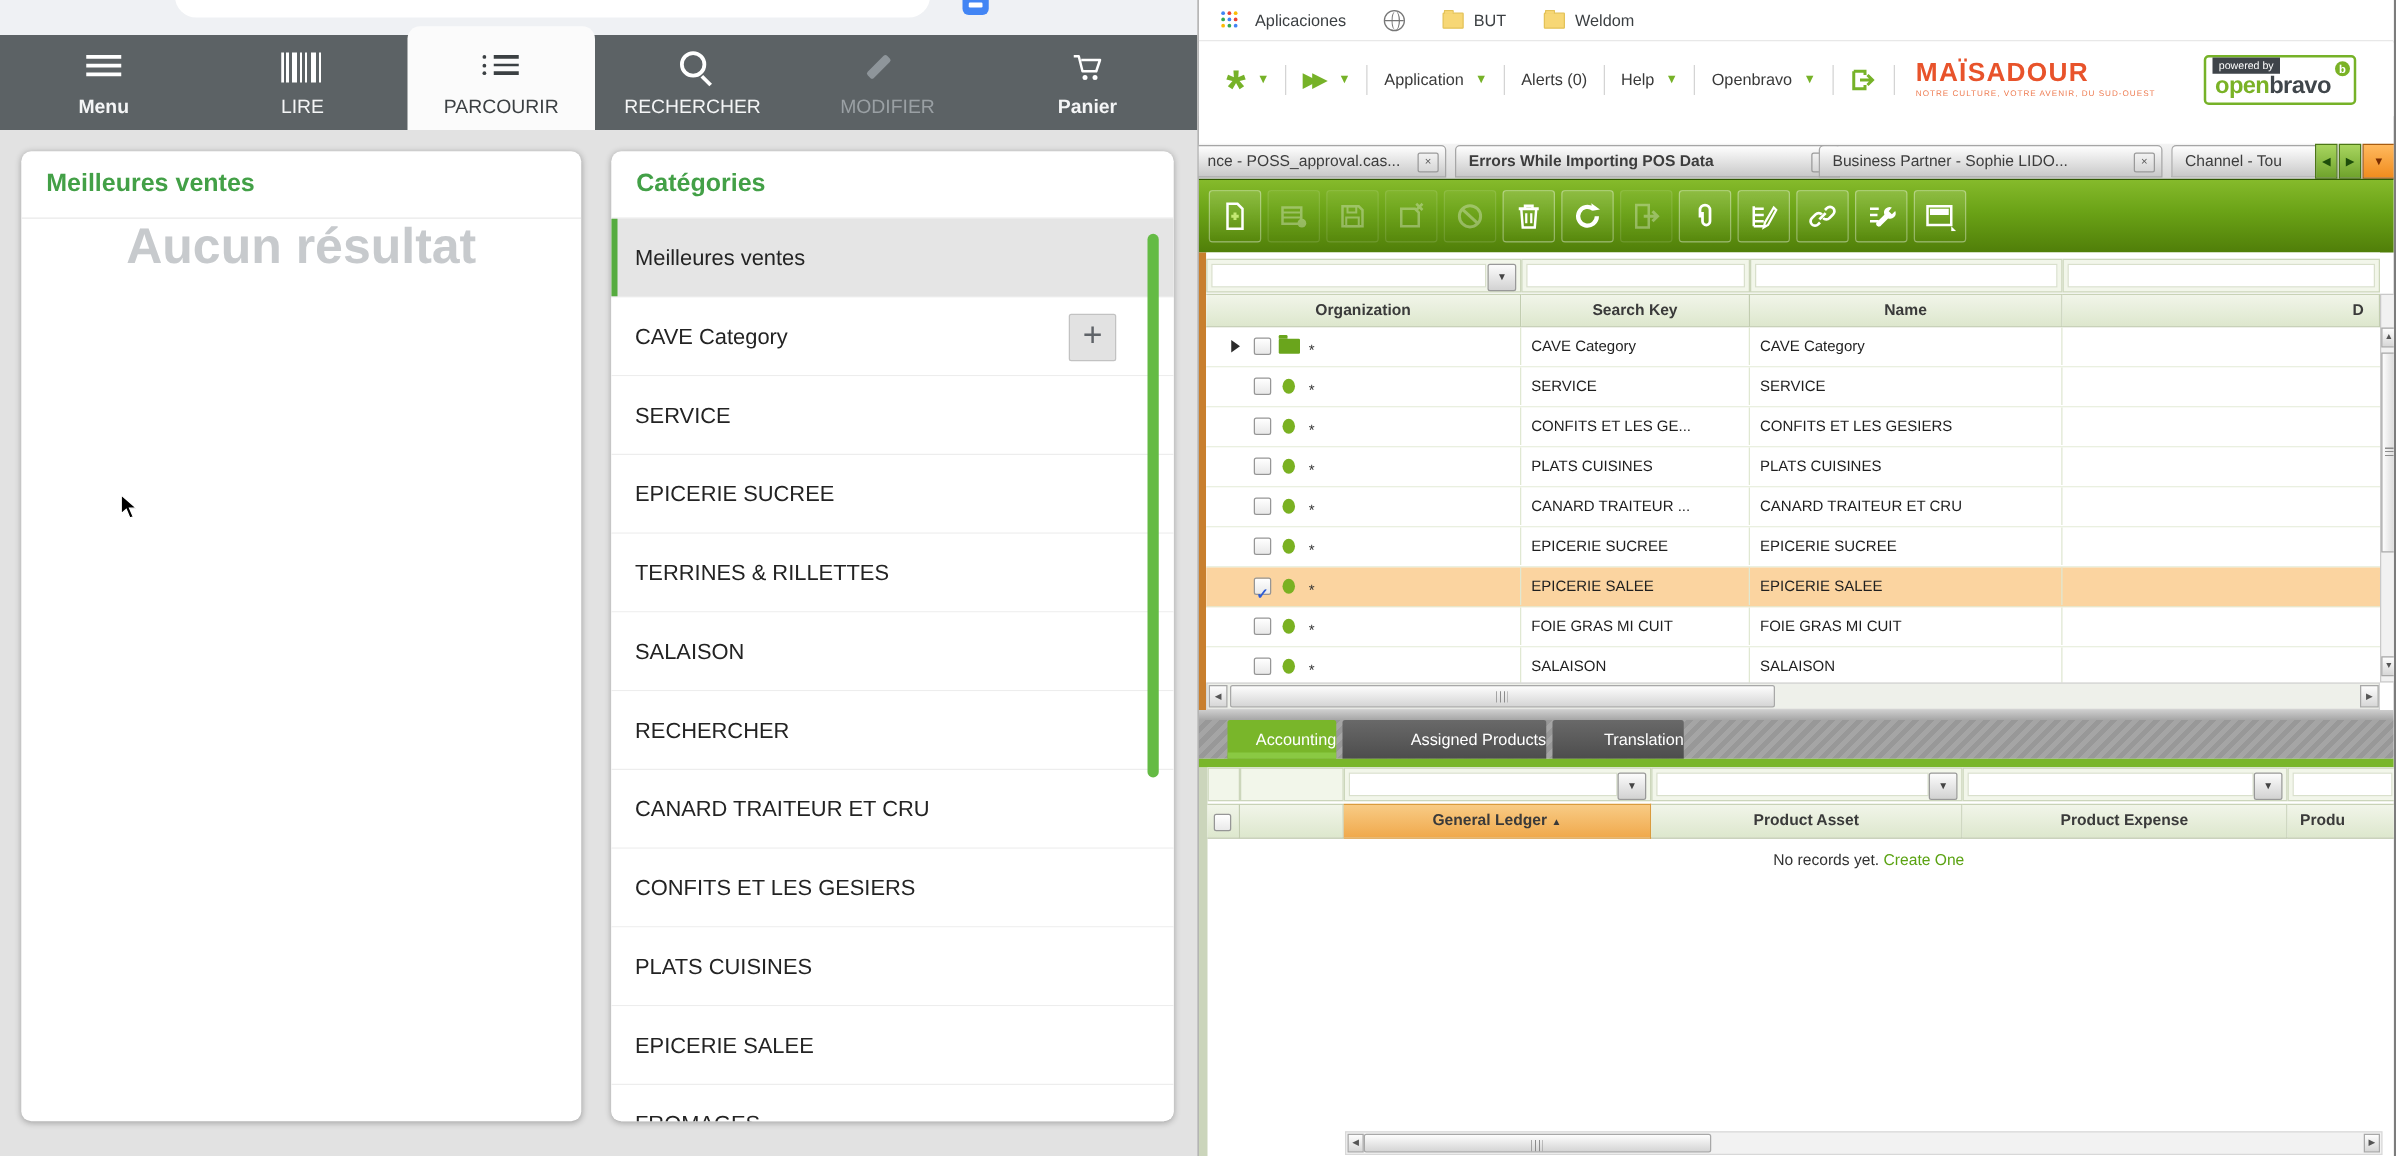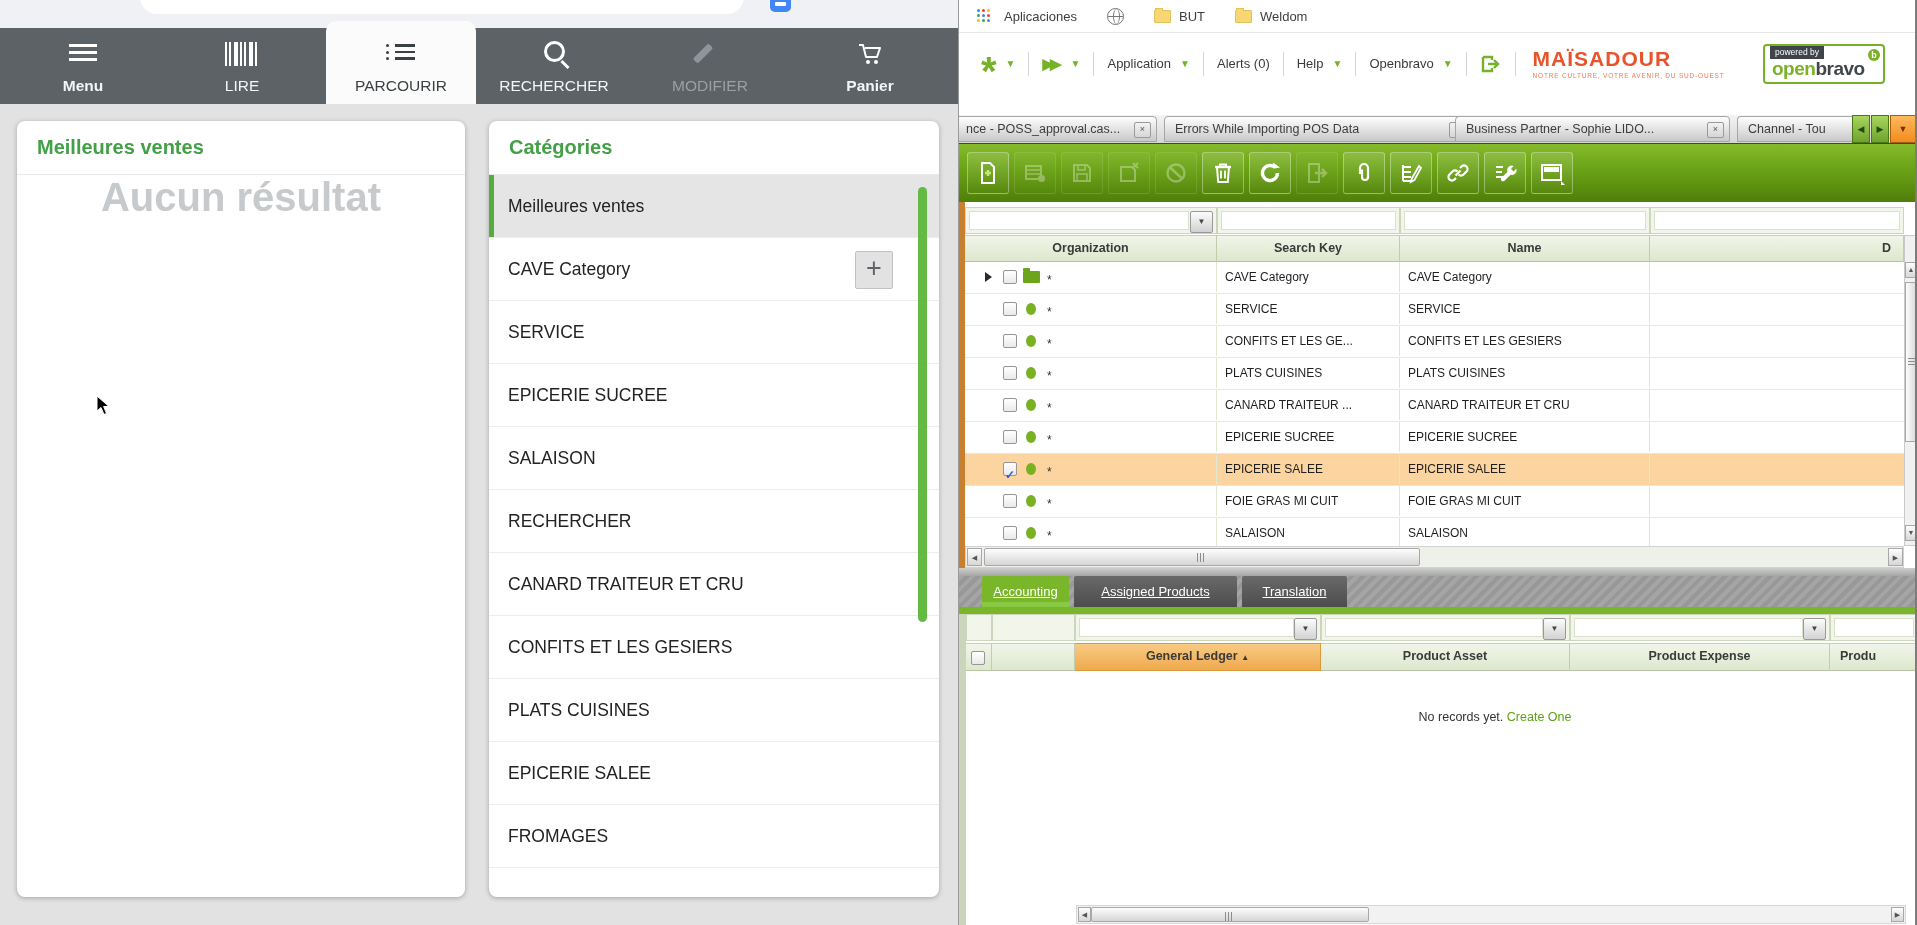--- a/index.html
+++ b/index.html
@@ -118,28 +118,28 @@
   .vthumb{position:absolute;left:0;top:46px;width:12px;height:160px;background:linear-gradient(90deg,#fdfdfd,#d8d8d8);border:1px solid #a8a8a8;box-sizing:border-box;cursor:grab;}
   .grip-h{position:absolute;left:2px;top:50%;margin-top:-4px;width:7px;height:8px;background:repeating-linear-gradient(#8c8c8c 0 1px,transparent 1px 3px);}
   .hsb{position:absolute;left:6px;top:546px;width:939px;height:22px;background:#eef0ea;border:1px solid #d2d2d2;box-sizing:border-box;}
   .hsb .lt{left:1px;top:1px;height:18px;width:15px;line-height:17px;}
   .hsb .rt{left:922px;top:1px;height:18px;width:15px;line-height:17px;}
   .hthumb{position:absolute;left:18px;top:1px;width:436px;height:18px;background:linear-gradient(#fdfdfd,#d5d5d5);border:1px solid #a8a8a8;box-sizing:border-box;border-radius:2px;cursor:grab;}
   .grip-v{position:absolute;left:50%;top:4px;margin-left:-5px;width:9px;height:9px;background:repeating-linear-gradient(90deg,#8c8c8c 0 1px,transparent 1px 3px);}
   
   .band{position:absolute;left:0;top:568px;width:100%;height:8px;background:linear-gradient(#cdcdcd,#a6a6a6);}
   .ctab-strip{position:absolute;left:0;top:576px;width:100%;height:31px;background:repeating-linear-gradient(135deg,#a5a5a5 0 4px,#989898 4px 8px);}
-  .ctab{position:absolute;top:0;height:31px;color:#fff;font-size:13px;text-align:center;line-height:31px;border-radius:2px 2px 0 0;background:linear-gradient(#696969,#4d4d4d);cursor:pointer;text-decoration:underline;}
+  .ctab{position:absolute;top:0;height:31px;color:#fff;font-size:13px;text-align:right;line-height:31px;border-radius:2px 2px 0 0;background:linear-gradient(#696969,#4d4d4d);cursor:pointer;}
   .ctab.on{background:#79b62a;box-shadow:inset 0 -5px 0 #8ac943;}
   .greenbar{position:absolute;left:0;top:607px;width:100%;height:7px;background:#79b62a;}
   .bstrip{position:absolute;left:0;top:614px;width:7px;height:311px;background:#cbd5bb;}
   .bwhite{position:absolute;left:7px;top:614px;right:0;bottom:0;background:#fff;}
   .bfrow .fcell .inner{right:26px;}
   .bh-orange{background:linear-gradient(#f8cb85,#f0a94c) !important;border-color:#d99b3e !important;}
-  .nrec{position:absolute;left:116px;top:681px;width:840px;text-align:center;font-size:12.5px;color:#333;margin-top:29px;}
+  .nrec{position:absolute;left:116px;top:681px;width:840px;text-align:center;font-size:12.5px;color:#333;}
   .nrec a{color:#5ba313;text-decoration:none;cursor:pointer;}
   .bsb{position:absolute;left:117px;top:905px;width:830px;height:19px;background:#f2f2f2;border:1px solid #d8d8d8;box-sizing:border-box;}
   .bsb .lt{left:1px;top:1px;width:13px;height:15px;line-height:14px;}
   .bsb .rt{left:814px;top:1px;width:13px;height:15px;line-height:14px;}
   .bsb .hthumb{left:14px;top:1px;width:278px;height:15px;}
 </style>
 </head>
 <body>
 
 <div id="screen">
@@ -226,20 +226,24 @@
           <div class="cat-item">
             <span>SERVICE</span>
             
           </div>
 
           <div class="cat-item">
             <span>EPICERIE SUCREE</span>
             
           </div>
 
+          <div class="cat-item">
+            <span>TERRINES &amp; RILLETTES</span>
+            
+          </div>
 
           <div class="cat-item">
             <span>SALAISON</span>
             
           </div>
 
           <div class="cat-item">
             <span>RECHERCHER</span>
             
           </div>
@@ -334,21 +338,21 @@
         <span class="obrand"><span class="o1">open</span><span class="o2">bravo</span></span>
         <span class="ob">b</span>
       </div>
     </div>
 
     <div class="wtab-strip">
       <div class="wtab" style="left:-4px;width:202px;">
         <span>nce - POSS_approval.cas...</span>
         <span class="x">×</span>
       </div>
-      <div class="wtab" style="left:205px;width:308px;">
+      <div class="wtab" style="left:205px;width:308px;font-weight:bold;">
         <span>Errors While Importing POS Data</span>
         <span class="x">×</span>
       </div>
       <div class="wtab" style="left:496px;width:275px;">
         <span>Business Partner - Sophie LIDO...</span>
         <span class="x">×</span>
       </div>
       <div class="wtab noclose" style="left:778px;width:115px;border-right:none;border-radius:4px 0 0 0;">
         <span>Channel - Tou</span>
       </div>

